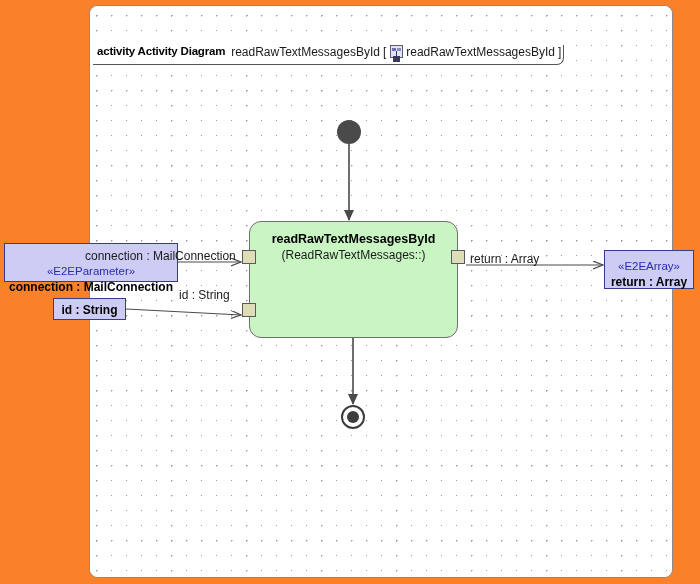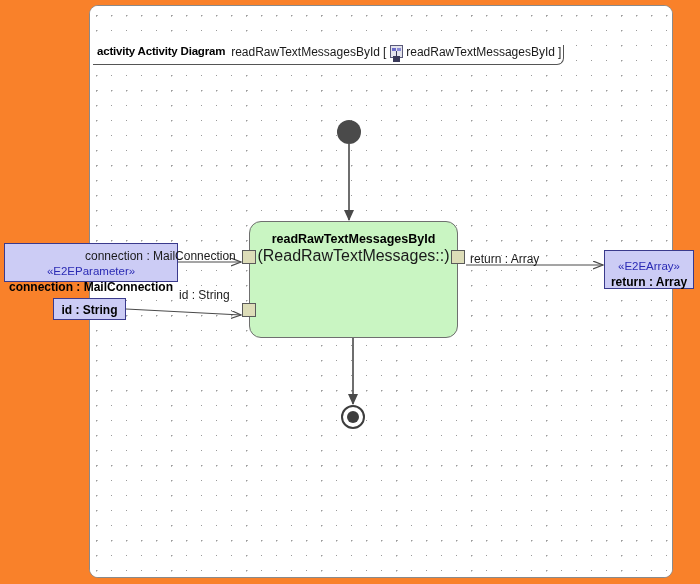--- a/index.html
+++ b/index.html
@@ -142,21 +142,21 @@
     text-align: center;
     padding-top: 9px;
   }
   #action-node .act-name {
     font-size: 12.5px;
     font-weight: bold;
     color: #000000;
     line-height: 16px;
   }
   #action-node .act-sub {
-    font-size: 16px;
+    font-size: 12px;
     color: #1a1a1a;
     line-height: 17px;
   }
 
   
   .pin {
     position: absolute;
     width: 14px;
     height: 14px;
     background: #ddddb8;

